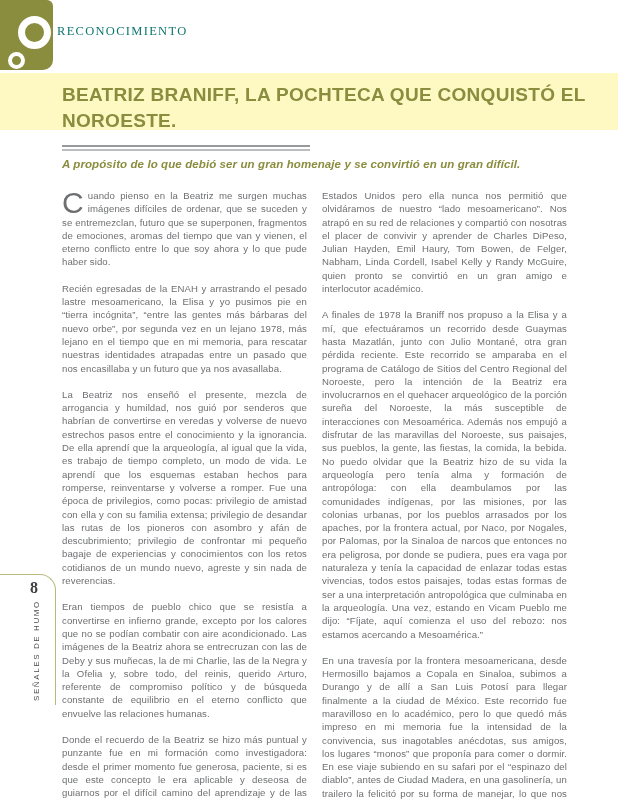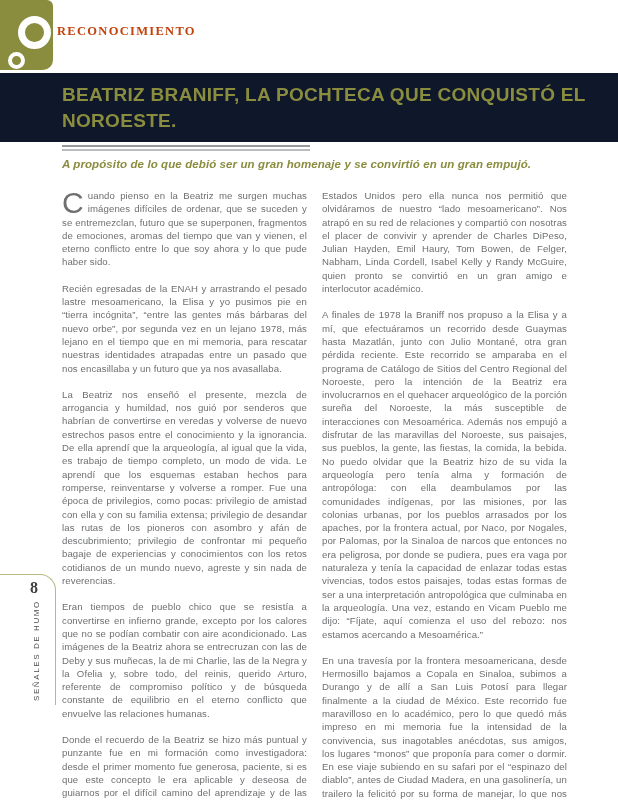--- a/index.html
+++ b/index.html
@@ -25,30 +25,30 @@
     border: 7px solid #ffffff; border-radius: 50%;
   }
   .ring-small {
     position: absolute; left: 8px; top: 52px;
     width: 9px; height: 9px;
     border: 4px solid #ffffff; border-radius: 50%;
   }
   .section-label {
     position: absolute; left: 57px; top: 24px;
     font-family: "Liberation Serif", serif;
-    font-size: 12.5px; font-weight: 700;
+    font-size: 12.5px; font-weight: 400;
     letter-spacing: 1.3px;
-    color: #c2410c;
+    color: #0f766e;
   }
 
   
   .title-band {
     position: absolute; left: 0; top: 73px;
-    width: 618px; height: 69px;
-    background: #0f172a;
+    width: 618px; height: 57px;
+    background: #fef9c3;
   }
   .article-title {
     padding: 9px 0 0 62px;
     max-width: 528px;
     font-size: 19px; font-weight: bold;
     letter-spacing: 0.3px;
     line-height: 26px;
     color: #8a8c3e;
   }
 
@@ -121,21 +121,21 @@
 <div class="logo-block">
   <div class="ring-large"></div>
   <div class="ring-small"></div>
 </div>
 <div class="section-label">RECONOCIMIENTO</div>
 
 <div class="title-band">
   <div class="article-title">BEATRIZ BRANIFF, LA POCHTECA QUE CONQUISTÓ EL NOROESTE.</div>
 </div>
 <div class="double-rule"></div>
-<div class="subtitle">A propósito de lo que debió ser un gran homenaje y se convirtió en un gran empujó.</div>
+<div class="subtitle">A propósito de lo que debió ser un gran homenaje y se convirtió en un gran difícil.</div>
 
 <div class="columns">
   <div class="col">
     <p><span class="dropcap">C</span><span>uando pienso en la Beatriz me surgen muchas imágenes difíciles de ordenar, que se suceden y se entremezclan, futuro que se superponen, fragmentos de emociones, aromas del tiempo que van y vienen, el eterno conflicto entre lo que soy ahora y lo que pude haber sido.</span></p>
     <p>Recién egresadas de la ENAH y arrastrando el pesado lastre mesoamericano, la Elisa y yo pusimos pie en “tierra incógnita”, “entre las gentes más bárbaras del nuevo orbe”, por segunda vez en un lejano 1978, más lejano en el tiempo que en mi memoria, para rescatar nuestras identidades atrapadas entre un pasado que nos encasillaba y un futuro que ya nos avasallaba.</p>
     <p>La Beatriz nos enseñó el presente, mezcla de arrogancia y humildad, nos guió por senderos que habrían de convertirse en veredas y volverse de nuevo estrechos pasos entre el conocimiento y la ignorancia. De ella aprendí que la arqueología, al igual que la vida, es trabajo de tiempo completo, un modo de vida. Le aprendí que los esquemas estaban hechos para romperse, reinventarse y volverse a romper. Fue una época de privilegios, como pocas: privilegio de amistad con ella y con su familia extensa; privilegio de desandar las rutas de los pioneros con asombro y afán de descubrimiento; privilegio de confrontar mi pequeño bagaje de experiencias y conocimientos con los retos cotidianos de un mundo nuevo, agreste y sin nada de reverencias.</p>
     <p>Eran tiempos de pueblo chico que se resistía a convertirse en infierno grande, excepto por los calores que no se podían combatir con aire acondicionado. Las imágenes de la Beatriz ahora se entrecruzan con las de Deby y sus muñecas, la de mi Charlie, las de la Negra y la Ofelia y, sobre todo, del reinis, querido Arturo, referente de compromiso político y de búsqueda constante de equilibrio en el eterno conflicto que envuelve las relaciones humanas.</p>
     <p>Donde el recuerdo de la Beatriz se hizo más puntual y punzante fue en mi formación como investigadora: desde el primer momento fue generosa, paciente, si es que este concepto le era aplicable y deseosa de guiarnos por el difícil camino del aprendizaje y de las complejas relaciones académicas. Empezamos la Elisa y yo, a voltear la mirada más hacia el Suroeste de los</p>
   </div>
   <div class="col">

